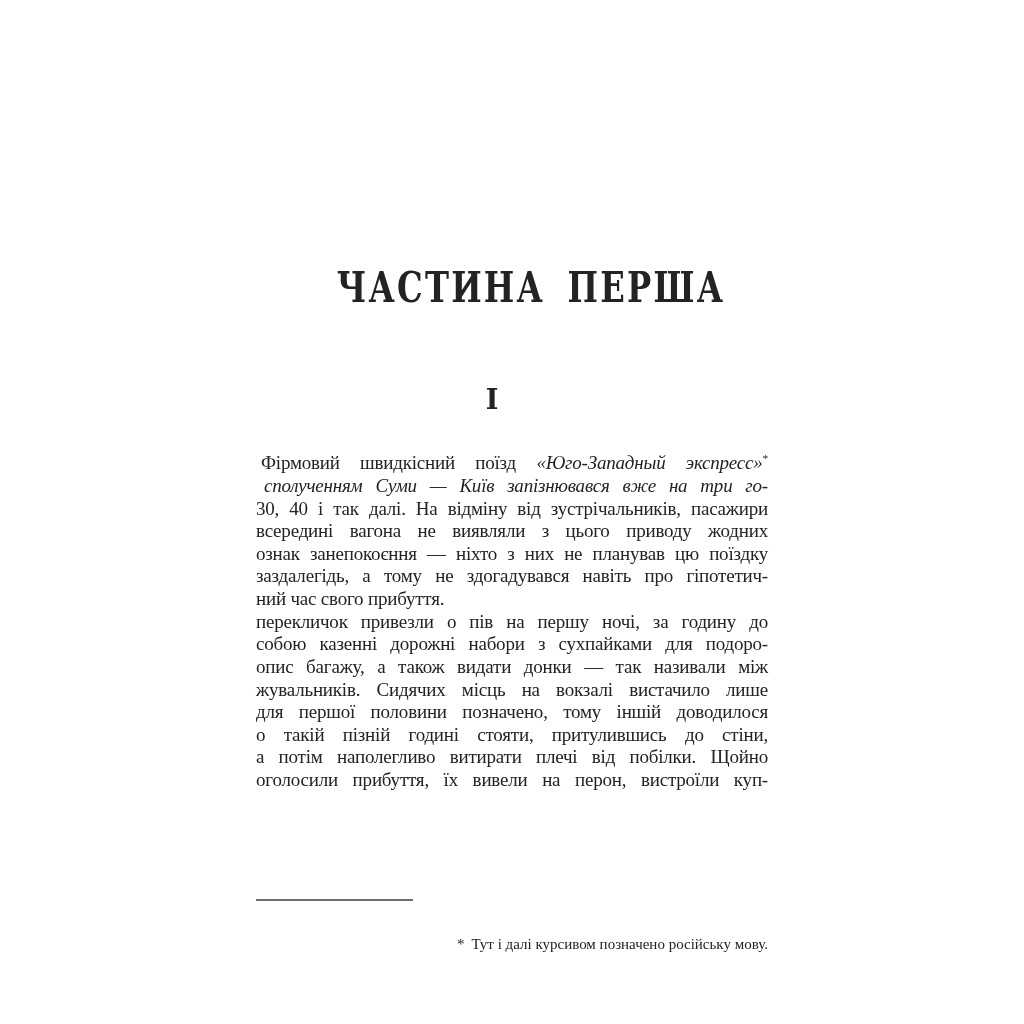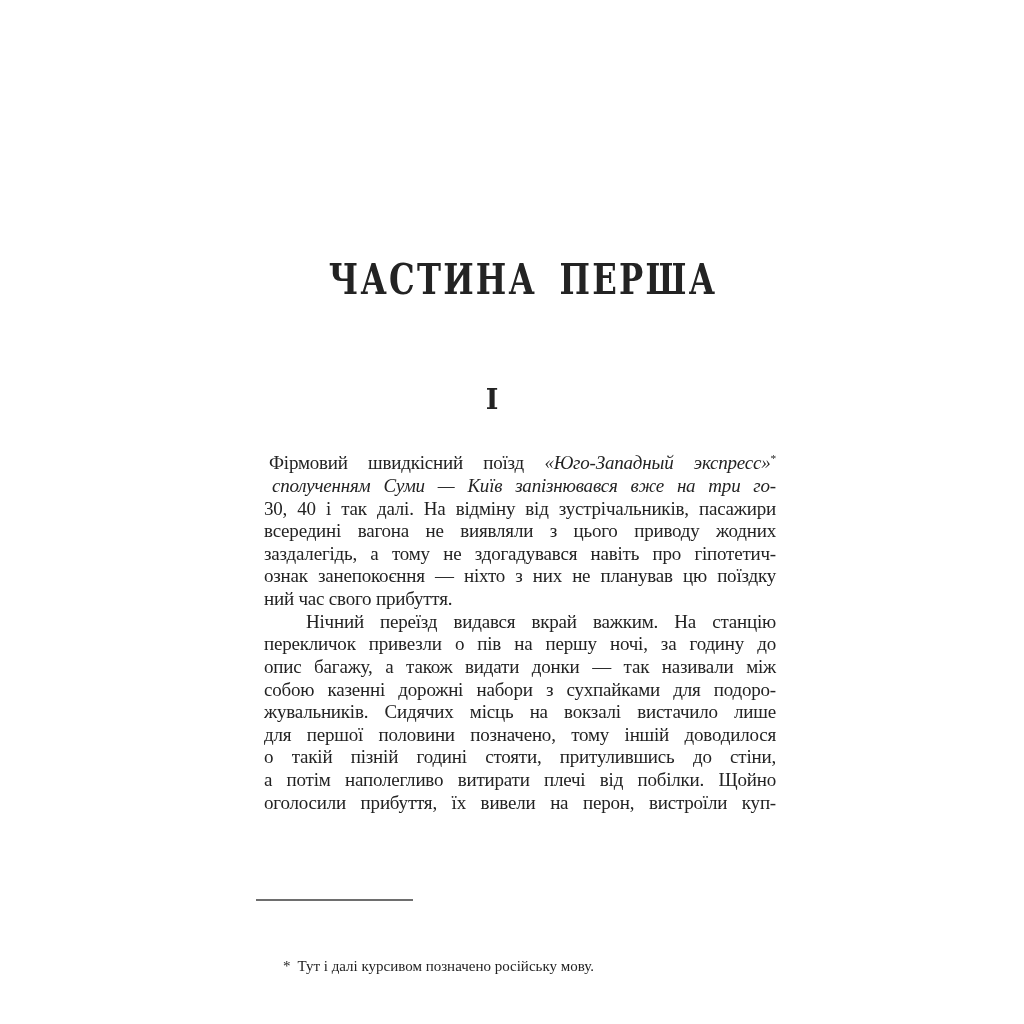--- a/index.html
+++ b/index.html
@@ -10,21 +10,21 @@
     background: var(--bg, #ffffff);
     color: var(--fg, #232323);
     font-family: "Liberation Serif", serif;
     overflow: hidden;
   }
   .part-title {
     position: absolute;
     top: 249px;
     left: 256px;
     width: 472px;
-    margin: 8px;
+    margin: 16px;
     text-align: center;
     font-family: "DejaVu Serif", serif;
     font-weight: 700;
     font-size: 43px;
     line-height: 44px;
     letter-spacing: 3px;
     word-spacing: 12px;
     white-space: nowrap;
   }
   .pt-inner {
@@ -39,71 +39,71 @@
     width: 472px;
     text-align: center;
     font-family: "DejaVu Serif", serif;
     font-weight: 700;
     font-size: 27px;
     line-height: 28px;
   }
   .body-text {
     position: absolute;
     top: 447px;
-    left: 264px;
+    left: 256px;
     width: 512px;
     font-size: 19px;
     line-height: 22.63px;
     letter-spacing: -0.2px;
   }
   .line { text-align: justify; text-justify: inter-word; }
   .line.jl { text-align-last: justify; }
   .seg-i { font-style: italic; }
   .seg-sup { font-size: 0.6em; vertical-align: super; }
   .fn-rule {
     position: absolute;
     top: 899px;
     left: 256px;
     width: 157px;
     height: 2px;
     background: var(--rule, #6e6e6e);
   }
   .footnote {
     position: absolute;
-    top: 956px;
+    top: 934px;
     left: 256px;
     width: 512px;
     padding-left: 27px;
     box-sizing: border-box;
     font-size: 15px;
     line-height: 20px;
+    text-align: right;
   }
   .fn-marker { margin-right: 7px; }
 </style>
 </head>
 <body>
 
 <div class="page" style="--bg: #ffffff; --fg: #232323; --rule: #6e6e6e;">
 
   <h1 class="part-title"><span class="pt-inner">ЧАСТИНА ПЕРША</span></h1>
 
   <div class="chapter">I</div>
 
   <div class="body-text">
       <div class="line jl" style="padding-left: 5px;"><span>Фірмовий швидкісний поїзд </span><span class="seg-i">«Юго-Западный экспресс»</span><span class="seg-sup">*</span></div>
       <div class="line jl" style="padding-left: 8px; font-style: italic;"><span>сполученням Суми — Київ запізнювався вже на три го-</span></div>
       <div class="line jl"><span>30, 40 і так далі. На відміну від зустрічальників, пасажири</span></div>
       <div class="line jl"><span>всередині вагона не виявляли з цього приводу жодних</span></div>
+      <div class="line jl"><span>ознак занепокоєння — ніхто з них не планував цю поїздку</span></div>
       <div class="line jl"><span>заздалегідь, а тому не здогадувався навіть про гіпотетич-</span></div>
-      <div class="line jl"><span>ознак занепокоєння — ніхто з них не планував цю поїздку</span></div>
       <div class="line"><span>ний час свого прибуття.</span></div>
-      <div class="line jl" style="padding-left: 42px;"><span>Нічний переїзд видався вкрай важким. На станцію</span></div>
       <div class="line jl"><span>перекличок привезли о пів на першу ночі, за годину до</span></div>
+      <div class="line jl"><span>собою казенні дорожні набори з сухпайками для подоро-</span></div>
       <div class="line jl"><span>опис багажу, а також видати донки — так називали між</span></div>
-      <div class="line jl"><span>собою казенні дорожні набори з сухпайками для подоро-</span></div>
       <div class="line jl"><span>жувальників. Сидячих місць на вокзалі вистачило лише</span></div>
       <div class="line jl"><span>для першої половини позначено, тому іншій доводилося</span></div>
       <div class="line jl"><span>о такій пізній годині стояти, притулившись до стіни,</span></div>
       <div class="line jl"><span>а потім наполегливо витирати плечі від побілки. Щойно</span></div>
       <div class="line jl"><span>оголосили прибуття, їх вивели на перон, вистроїли куп-</span></div>
     </div>
 
   <div class="fn-rule"></div>
 
   <div class="footnote">

